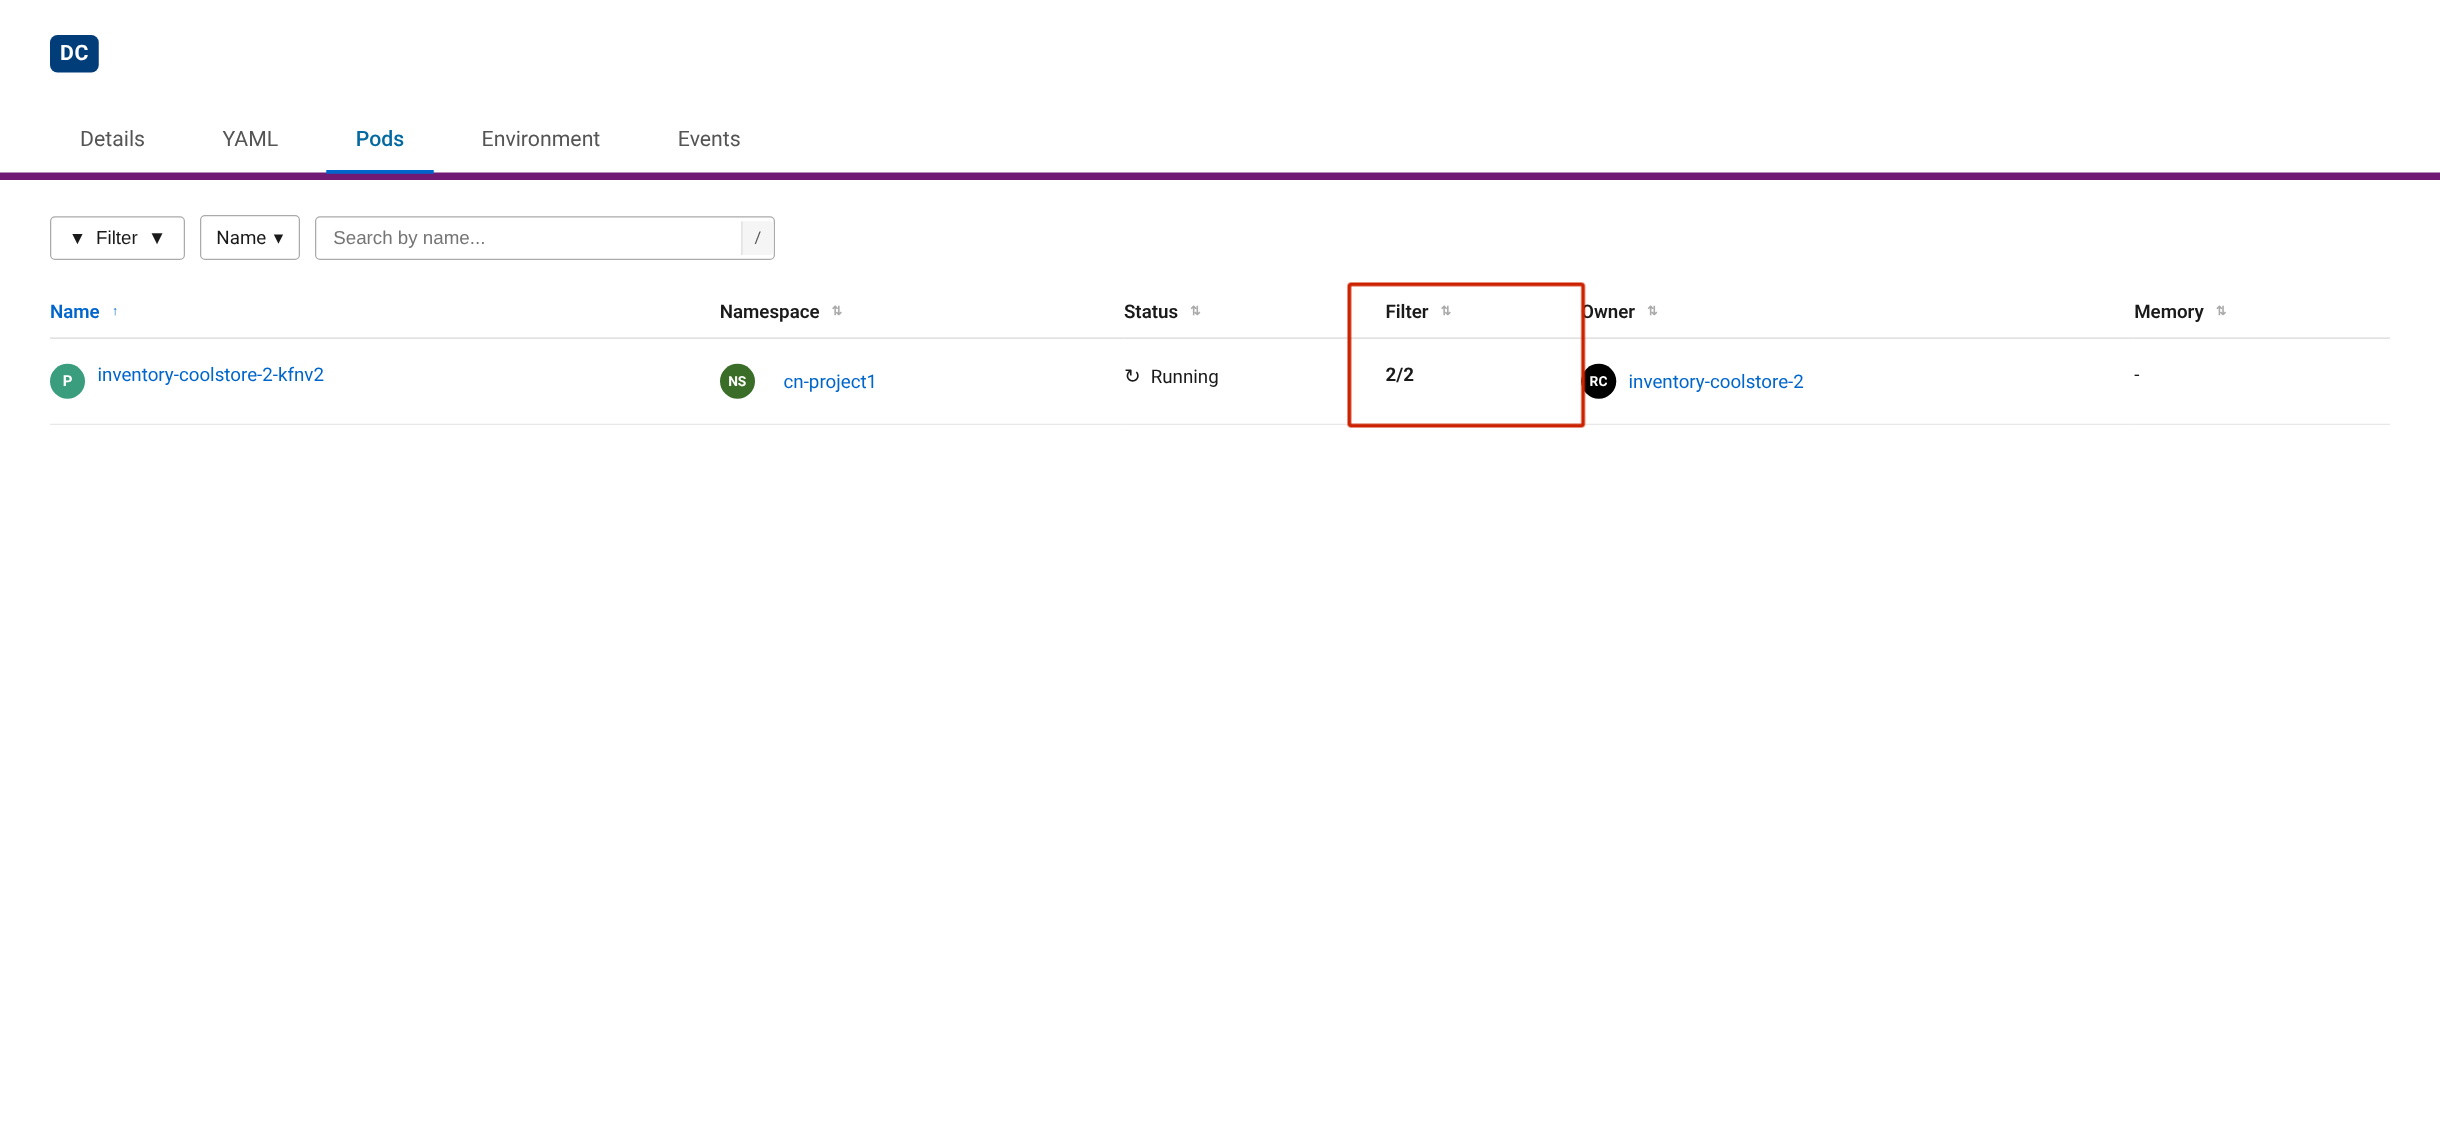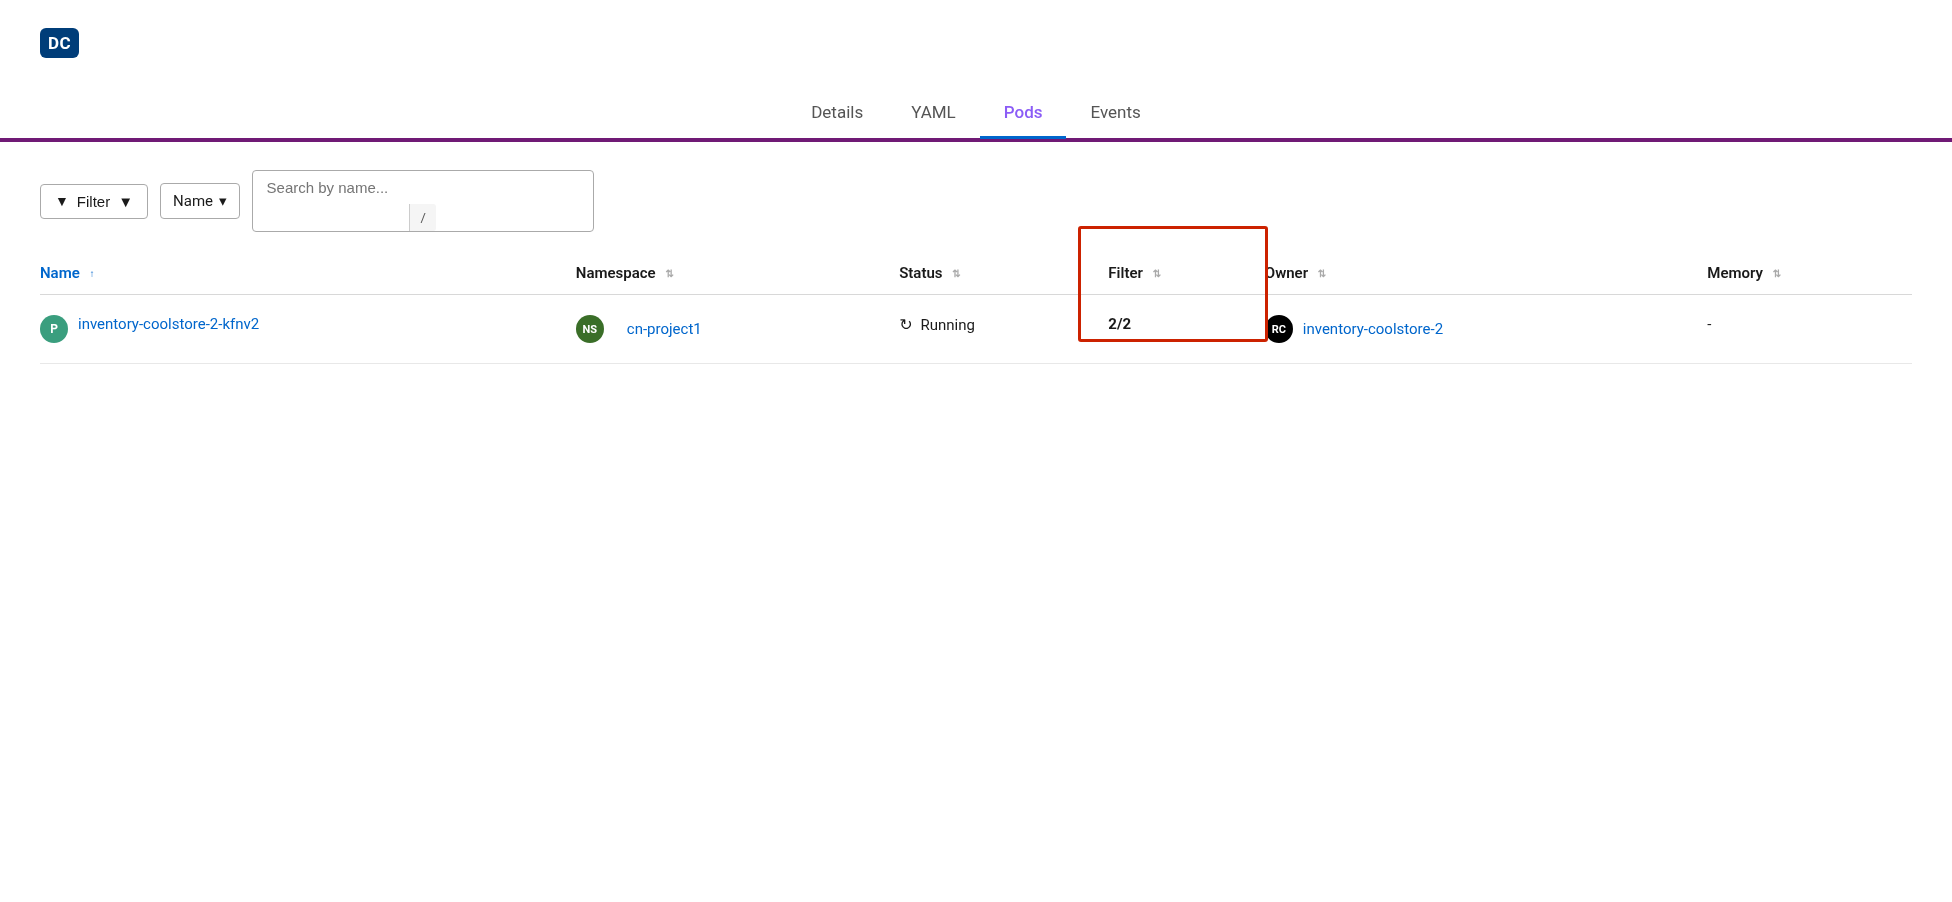--- a/index.html
+++ b/index.html
@@ -27,40 +27,39 @@
       letter-spacing: 0.5px;
     }
 
     .page-title {
       font-size: 28px;
       font-weight: 400;
       color: #1a1a1a;
     }
 
     .tabs-bar {
-      border-bottom: 4px solid #701a75;
+      border-bottom: 6px solid #701a75;
       padding: 0 40px;
       display: flex;
-      gap: 0;
+      gap: 14px;
       margin-top: 10px;
-      justify-content: center;
     }
 
     .tab-item {
       padding: 14px 24px;
       font-size: 17px;
       color: #555;
       cursor: pointer;
       border-bottom: 3px solid transparent;
       margin-bottom: -1px;
       white-space: nowrap;
     }
 
     .tab-item.active {
-      color: #8b5cf6;
+      color: #0369a1;
       border-bottom: 3px solid #0066cc;
       font-weight: 500;
     }
 
     .toolbar {
       padding: 28px 40px 20px 40px;
       display: flex;
       align-items: center;
       gap: 12px;
     }
@@ -95,21 +94,20 @@
       color: #1a1a1a;
     }
 
     .search-box {
       display: flex;
       align-items: center;
       border: 1px solid #aaa;
       border-radius: 4px;
       background: #fff;
       overflow: hidden;
-      flex-direction: column;
     }
 
     .search-input {
       border: none;
       outline: none;
       padding: 8px 14px;
       font-size: 15px;
       color: #888;
       width: 340px;
       background: transparent;
@@ -263,20 +261,21 @@
 <body>
 
 <div class="page-header">
   <div class="dc-badge">DC</div>
 </div>
 
 <div class="tabs-bar">
   <div class="tab-item">Details</div>
   <div class="tab-item">YAML</div>
   <div class="tab-item active">Pods</div>
+  <div class="tab-item">Environment</div>
   <div class="tab-item">Events</div>
 </div>
 
 <div class="toolbar">
   <button class="filter-btn">
     <span class="filter-icon">▼</span>
     <span>Filter</span>
     <span>▼</span>
   </button>
   <div class="name-dropdown">

